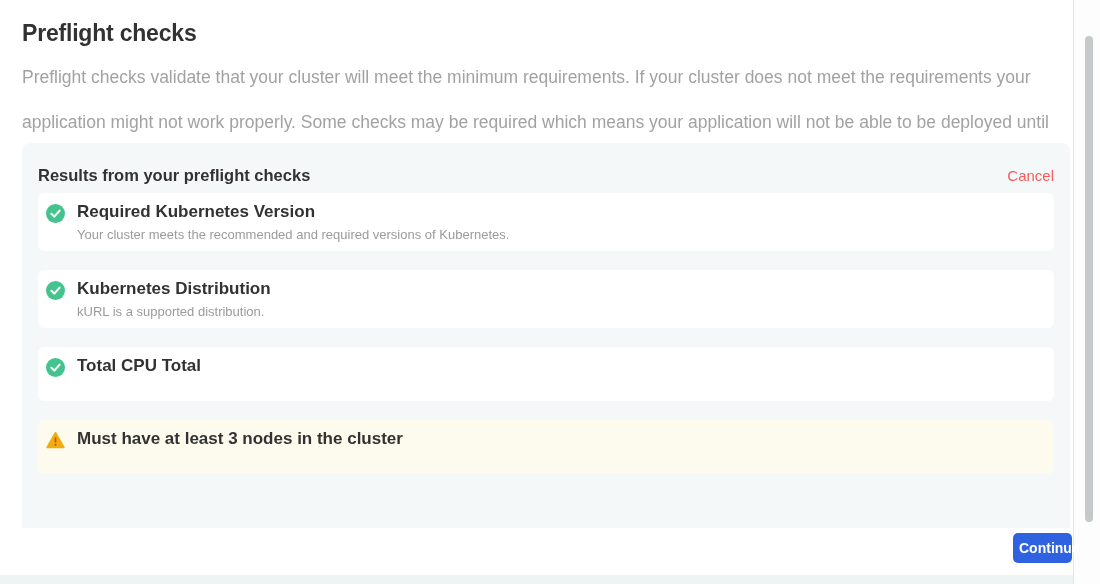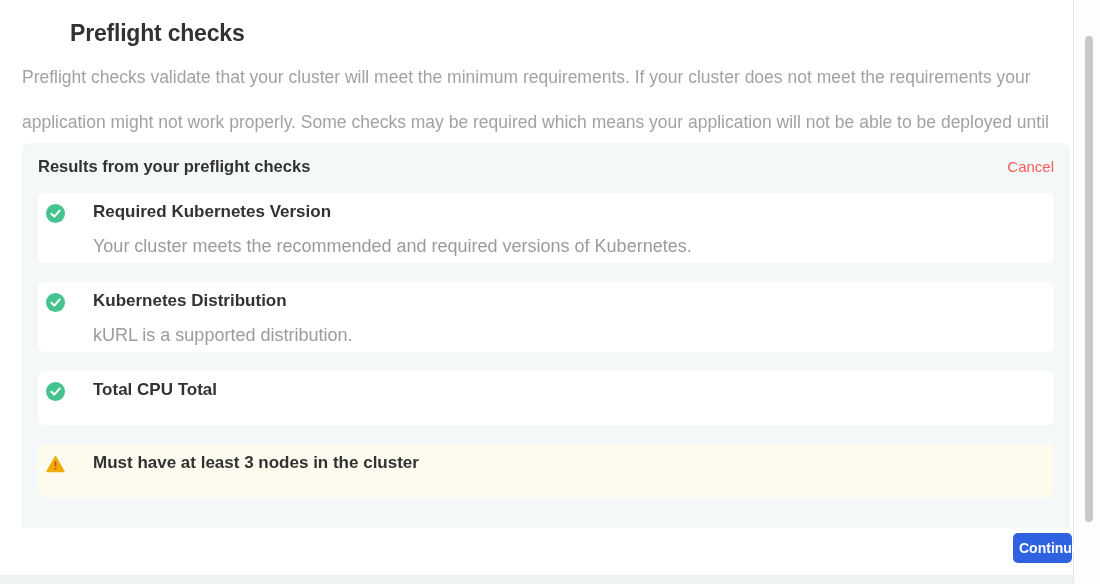--- a/index.html
+++ b/index.html
@@ -10,78 +10,76 @@
     background: #ffffff;
     font-family: "Liberation Sans", sans-serif;
     overflow: hidden;
   }
 
   
   .page-title {
     position: absolute; left: 22px; top: 5px;
     font-size: 23px; font-weight: 700; color: #323232;
     letter-spacing: -0.2px;
-    margin-left: 48px;
   }
   .page-desc {
     position: absolute; left: 22px; top: 37px;
     width: 1046px;
     font-size: 17.5px; line-height: 45px;
     font-weight: 500;
     color: #a2a2a2;
   }
 
   
   .panel {
     position: absolute; left: 22px; top: 143px;
     width: 1048px; height: 385px;
     background: #f4f8f8;
     border-radius: 8px 8px 0 0;
     overflow: hidden;
   }
   .panel-header {
-    position: absolute; left: 16px; right: 16px; top: 14px;
+    position: absolute; left: 16px; right: 16px; top: 23px;
     display: flex; justify-content: space-between; align-items: center;
   }
   .panel-title {
     font-size: 16.5px; font-weight: 700; color: #323232;
   }
   .cancel-link {
     font-size: 15px; font-weight: 500; color: #f65c5c;
     cursor: pointer; text-decoration: none;
   }
 
   .checks {
     position: absolute; left: 16px; right: 16px; top: 50px;
     display: flex; flex-direction: column; gap: 19px;
   }
   .check-card {
     background: #ffffff;
     border-radius: 6px;
     min-height: 54px;
     display: flex; align-items: flex-start;
     padding: 9px 14px 9px 8px;
-    gap: 16px;
   }
   .check-card.warn { background: #fcfbee; }
   .check-icon {
     width: 19px; height: 19px;
     margin: 2px 12px 0 0;
     flex-shrink: 0;
     display: inline-block;
   }
   .check-icon svg { display: block; width: 100%; height: 100%; }
   .check-title {
     margin: 0;
     font-size: 17px; font-weight: 700; color: #323232;
     line-height: 20px;
   }
   .check-msg {
-    margin: 17px 0 0 0;
-    font-size: 18px; font-weight: 500; color: #9b9b9b;
+    margin: 5px 0 0 0;
+    font-size: 13px; font-weight: 500; color: #9b9b9b;
     line-height: 15px;
   }
 
   
   .footer {
     position: absolute; left: 0; top: 528px;
     width: 1073px; height: 47px;
     background: #ffffff;
     z-index: 3;
   }

